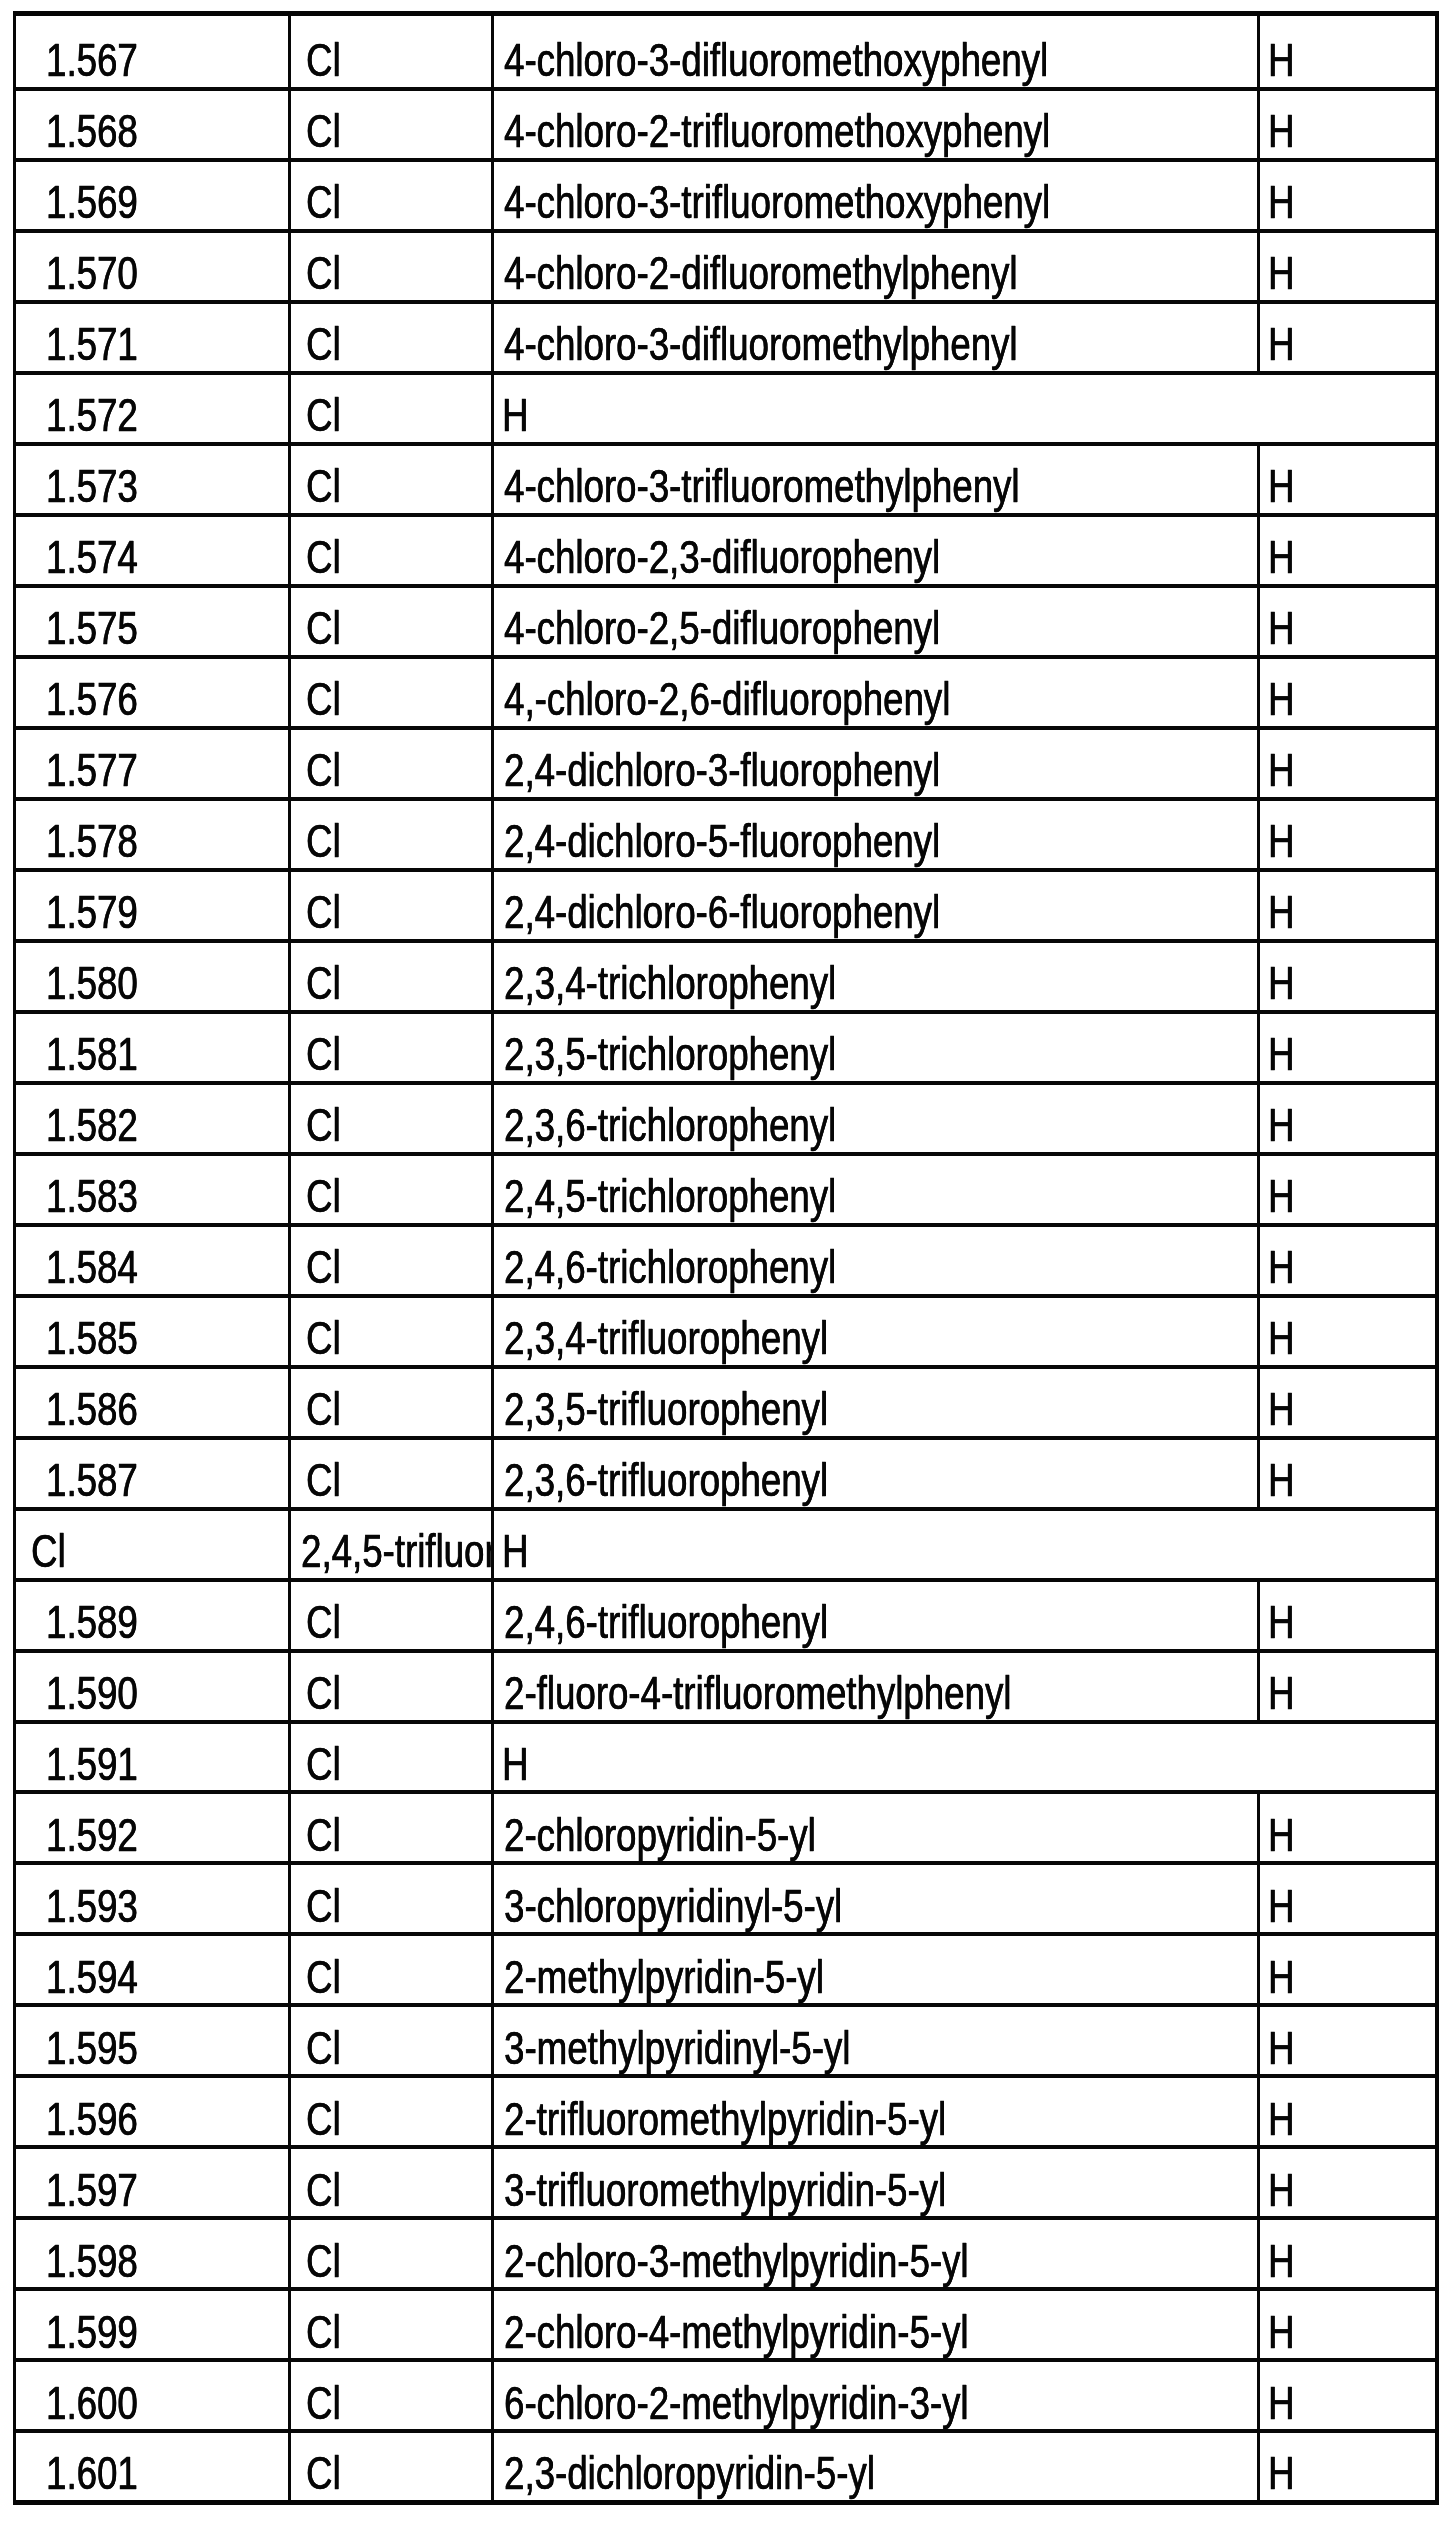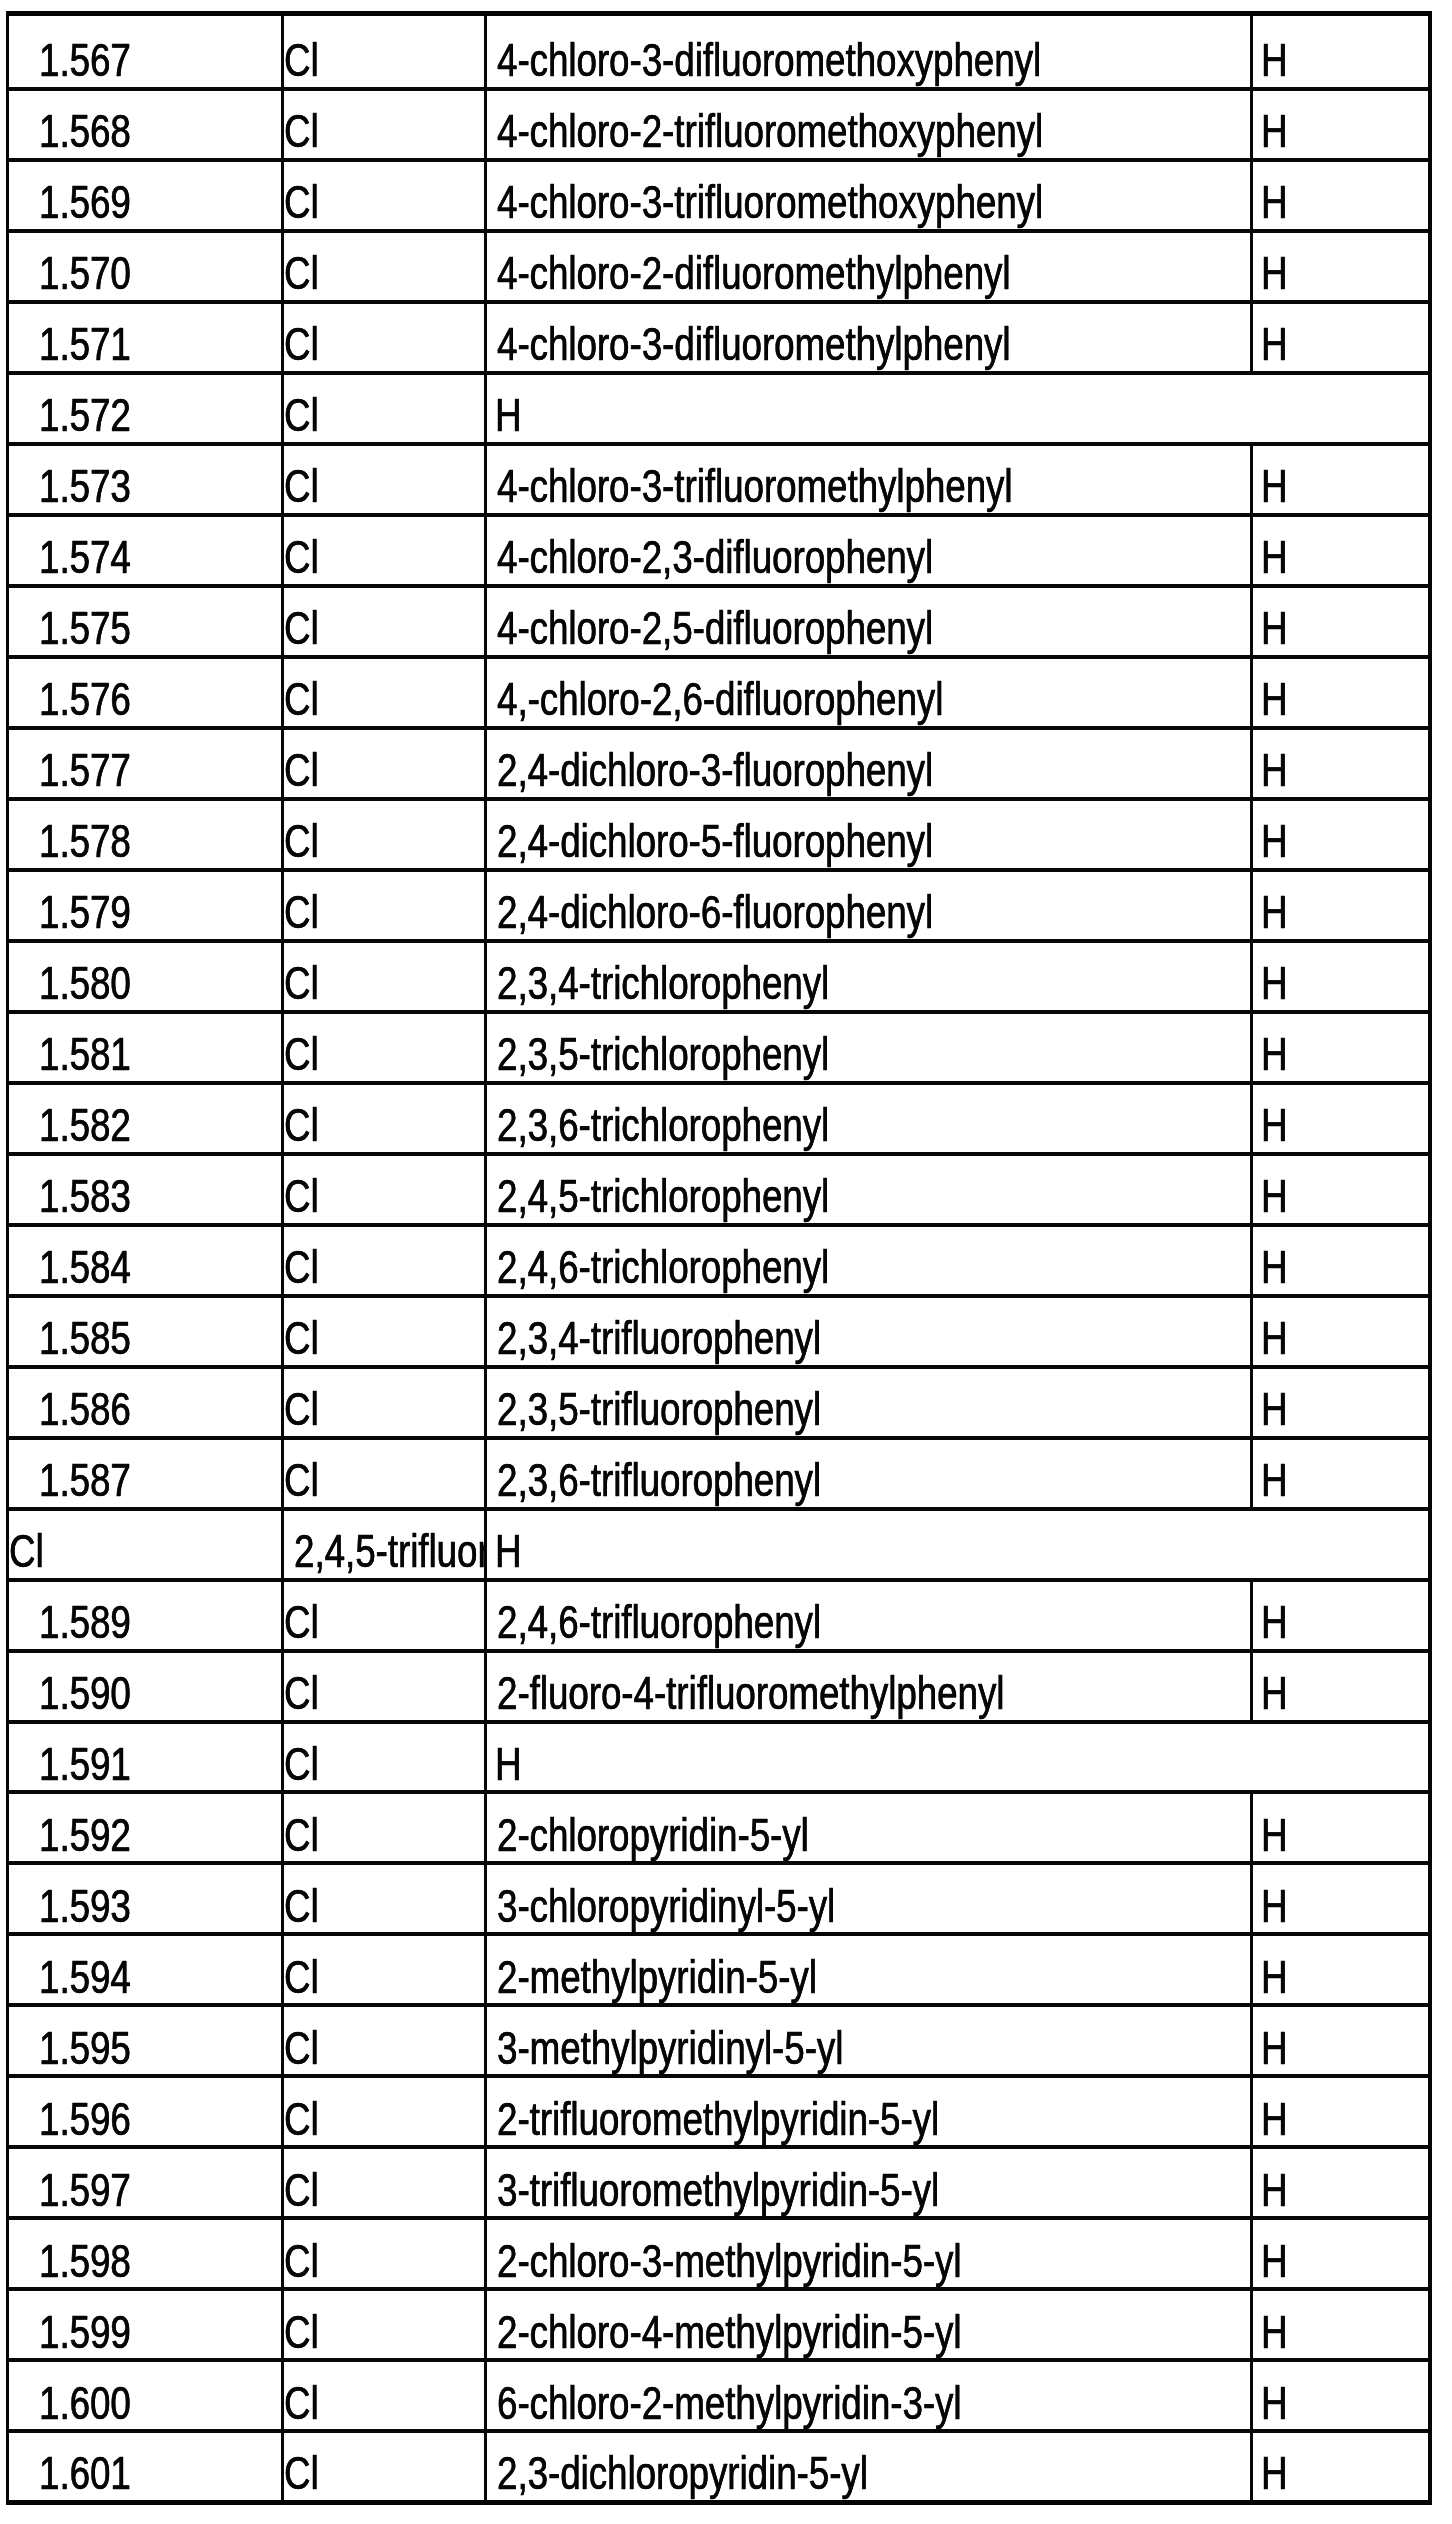--- a/index.html
+++ b/index.html
@@ -11,21 +11,21 @@
     width: 1453px;
     height: 2525px;
     position: relative;
     font-family: "Liberation Sans", sans-serif;
     color: #060606;
     overflow: hidden;
   }
   
   .scan-table {
     position: absolute;
-    left: 6px;
+    left: 13px;
     top: 11.2px;
     width: 1426px;
     height: 2494px;
     box-sizing: border-box;
     border-top: 5.6px solid #050505;
     border-left: 3.7px solid #050505;
     border-right: 4.7px solid #050505;
     border-bottom: 5.6px solid #050505;
     display: grid;
     grid-template-rows: repeat(35, 1fr);
@@ -45,21 +45,21 @@
     align-items: flex-end;
     box-sizing: border-box;
     padding-bottom: 3.7px;
     overflow: hidden;
     white-space: nowrap;
   }
   .t-cell + .t-cell {
     border-left: 3.7px solid #070707;
   }
   .c1 { padding-left: 30px; }
-  .c2 { }
+  .c2 { padding-left: 15px; }
   .c3 { padding-left: 10px; }
   .c4 { padding-left: 8.4px; }
   .txt {
     display: inline-block;
     font-size: 47px;
     line-height: 1.0;
     letter-spacing: 0px;
     transform: scaleX(0.78);
     transform-origin: 0 100%;
     color: #060606;

